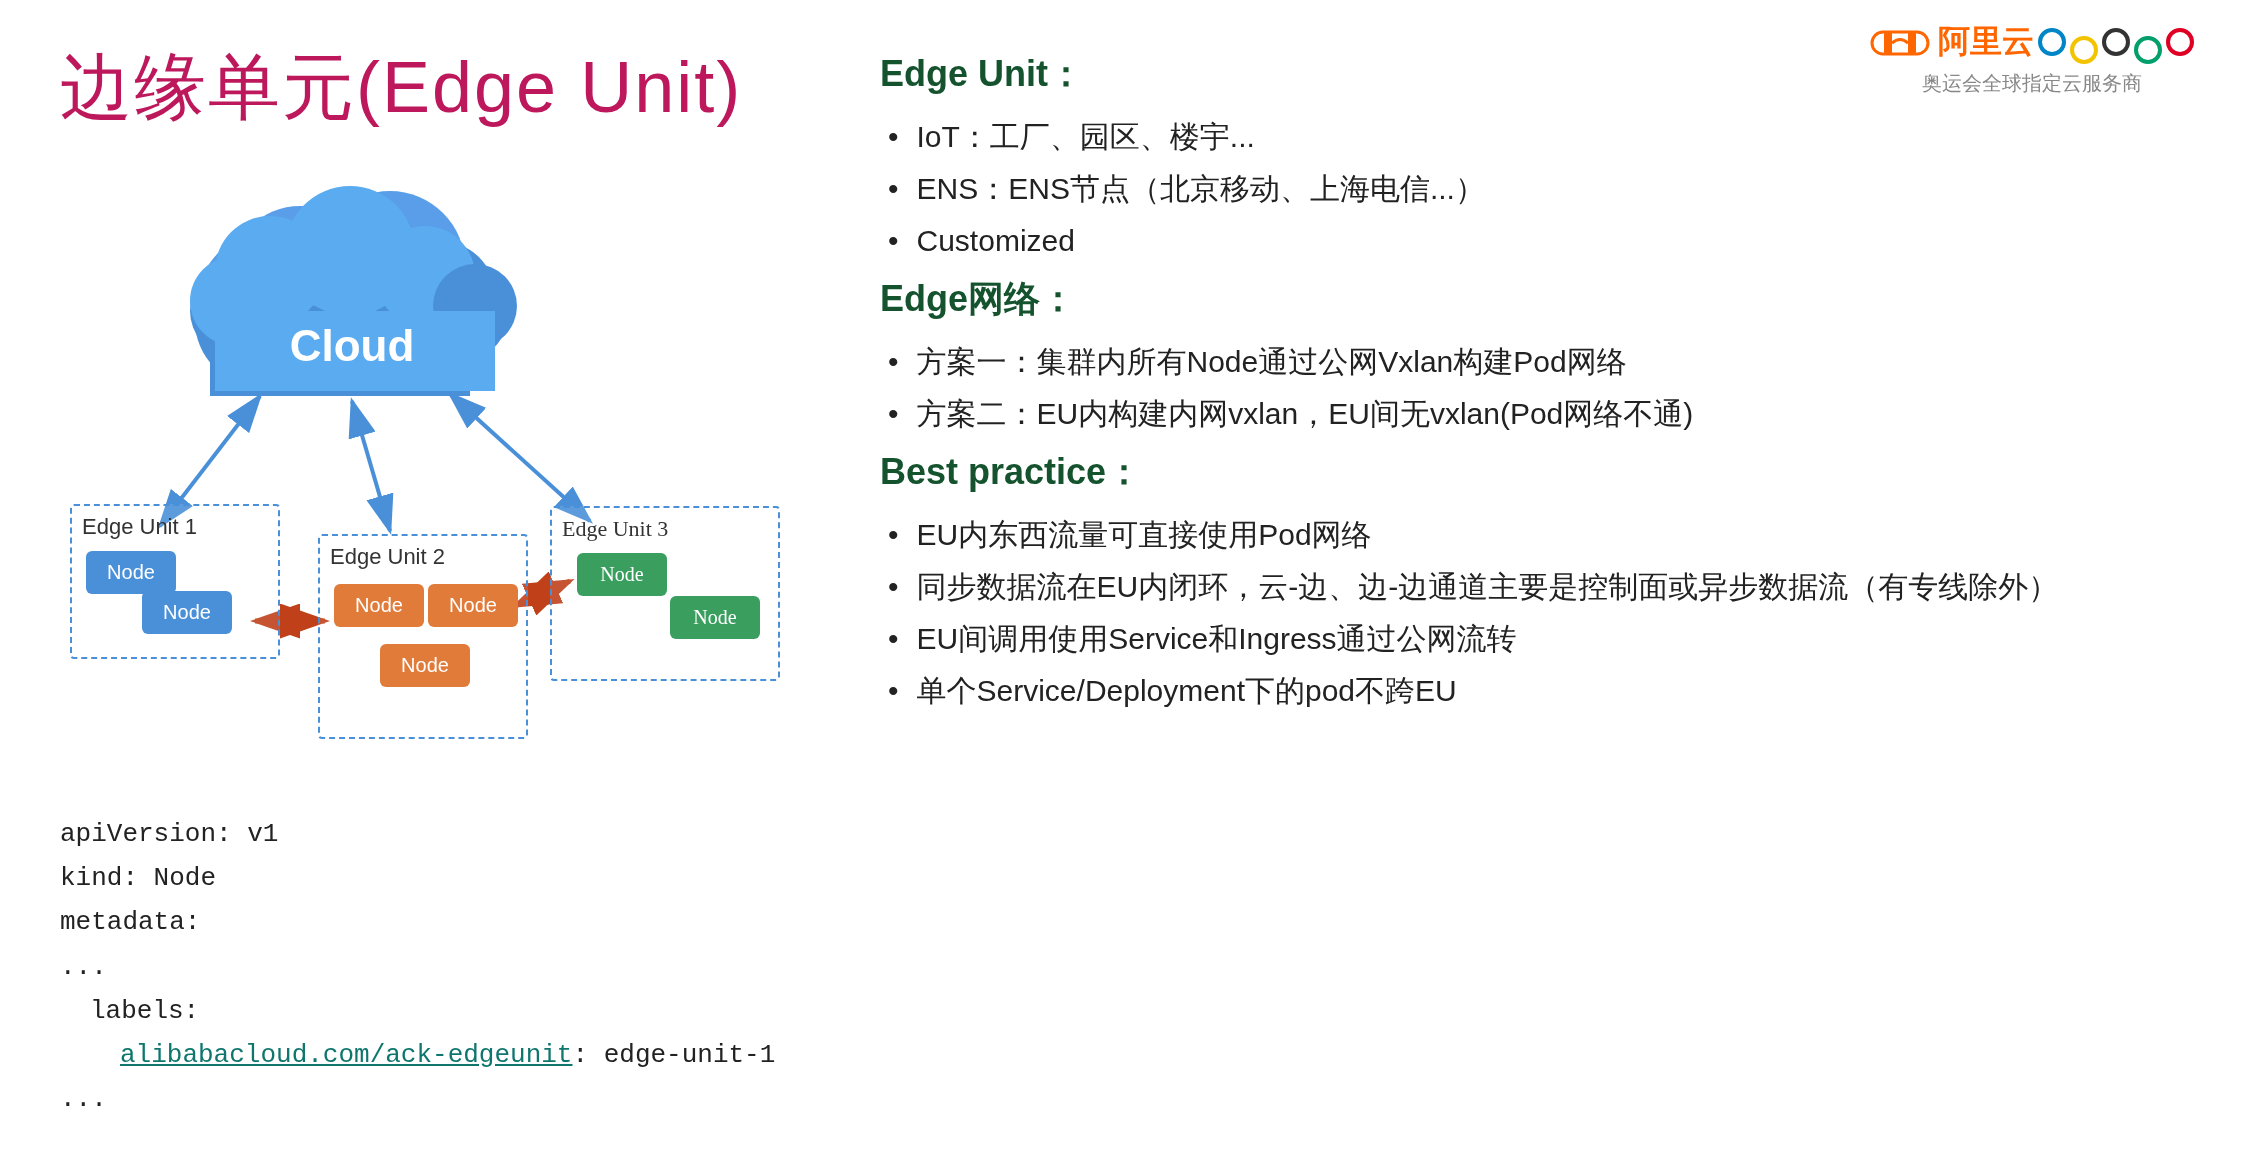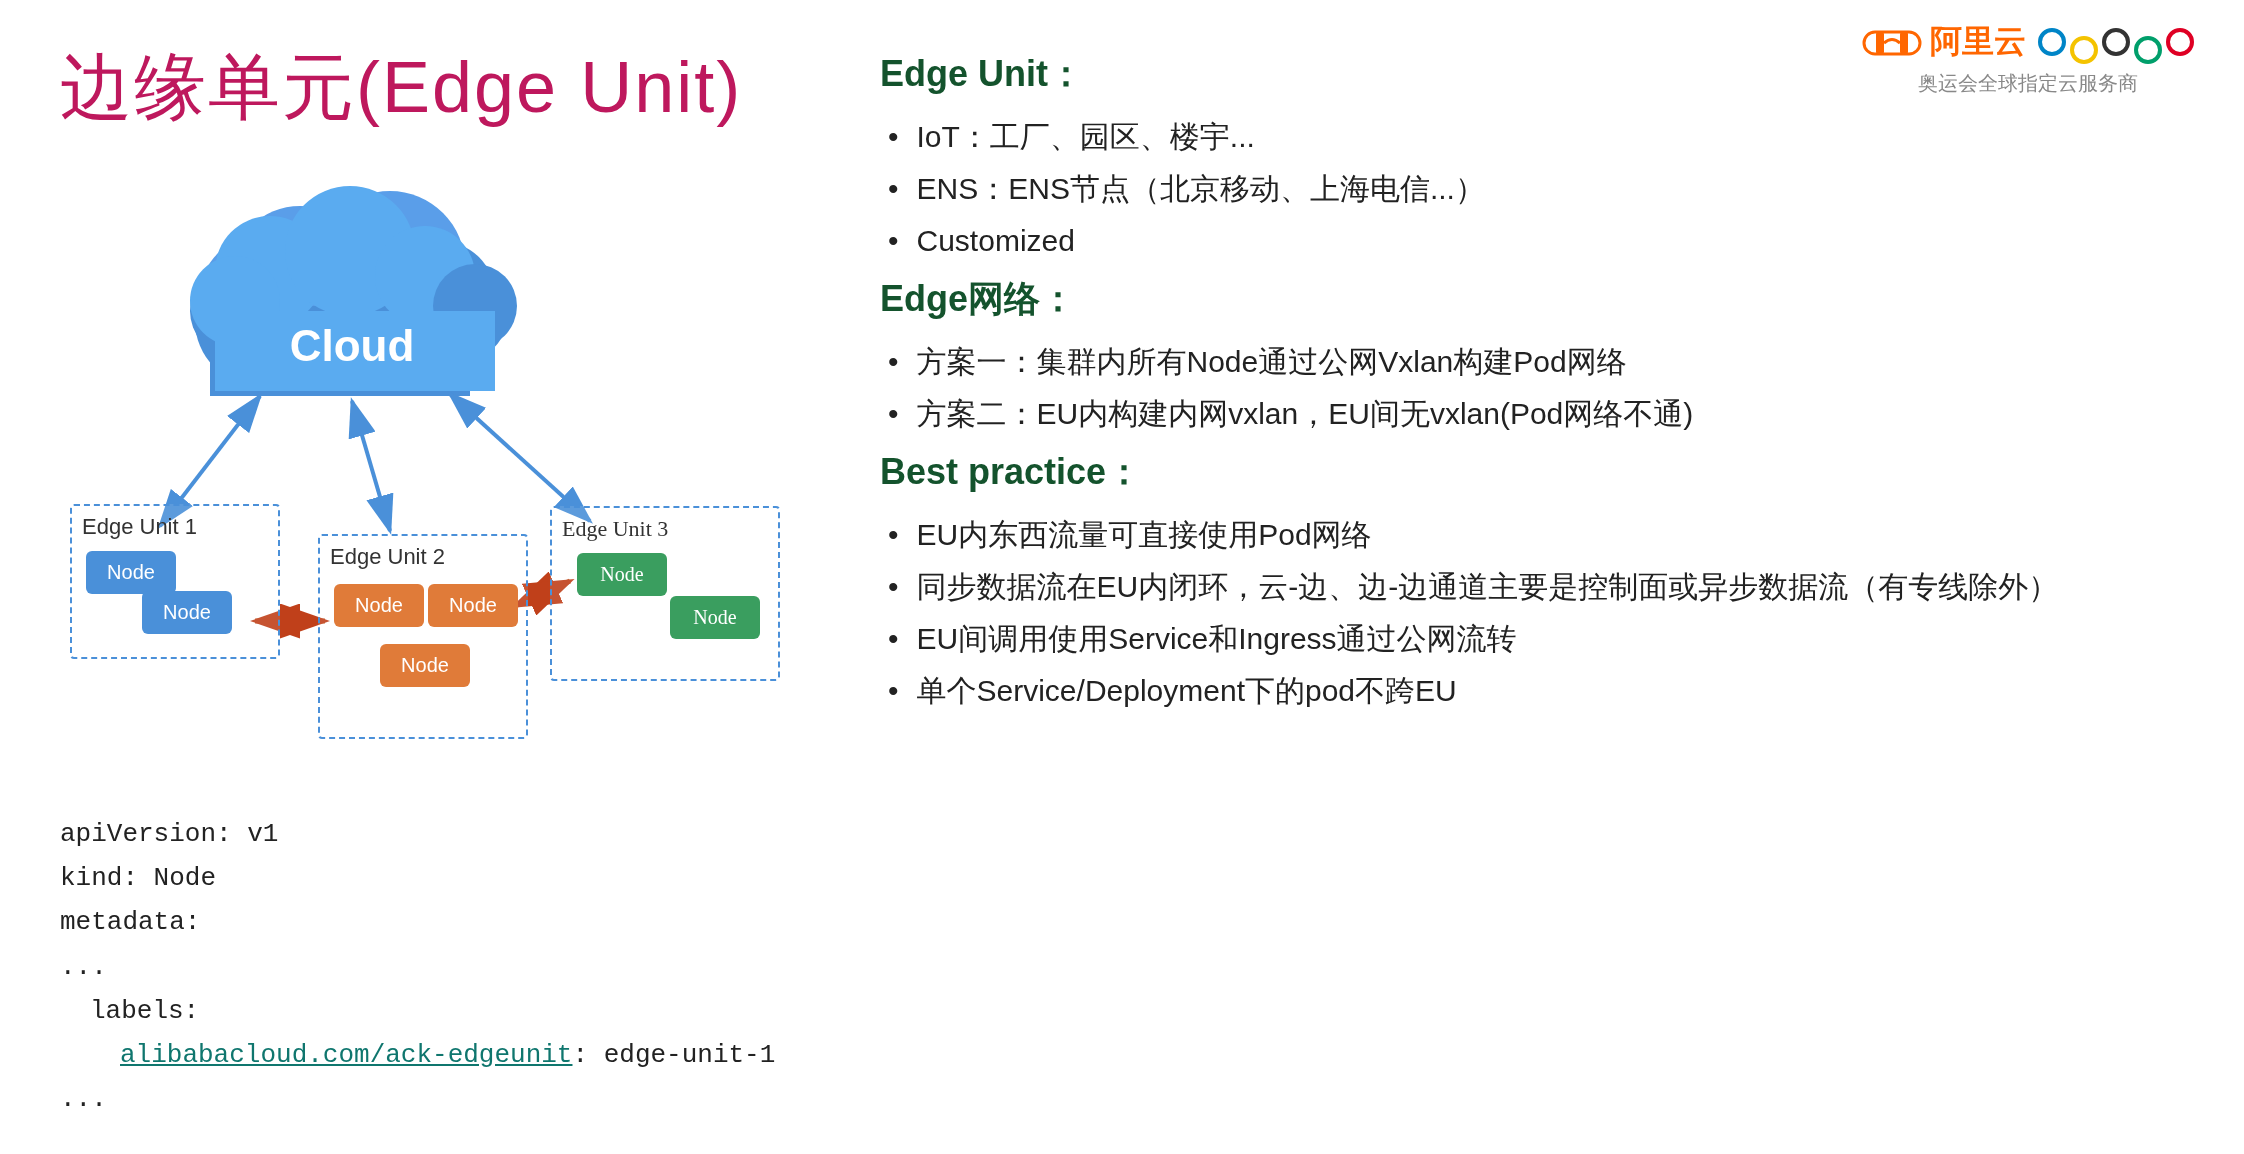--- a/index.html
+++ b/index.html
@@ -139,21 +139,21 @@
       top: 20px;
       right: 50px;
       display: flex;
       flex-direction: column;
       align-items: center;
     }
 
     .logo-row {
       display: flex;
       align-items: center;
-      gap: 12px;
+      gap: 4px;
     }
 
     .olympic-rings {
       display: flex;
       gap: 4px;
       align-items: center;
     }
 
     .ring {
       width: 28px;

